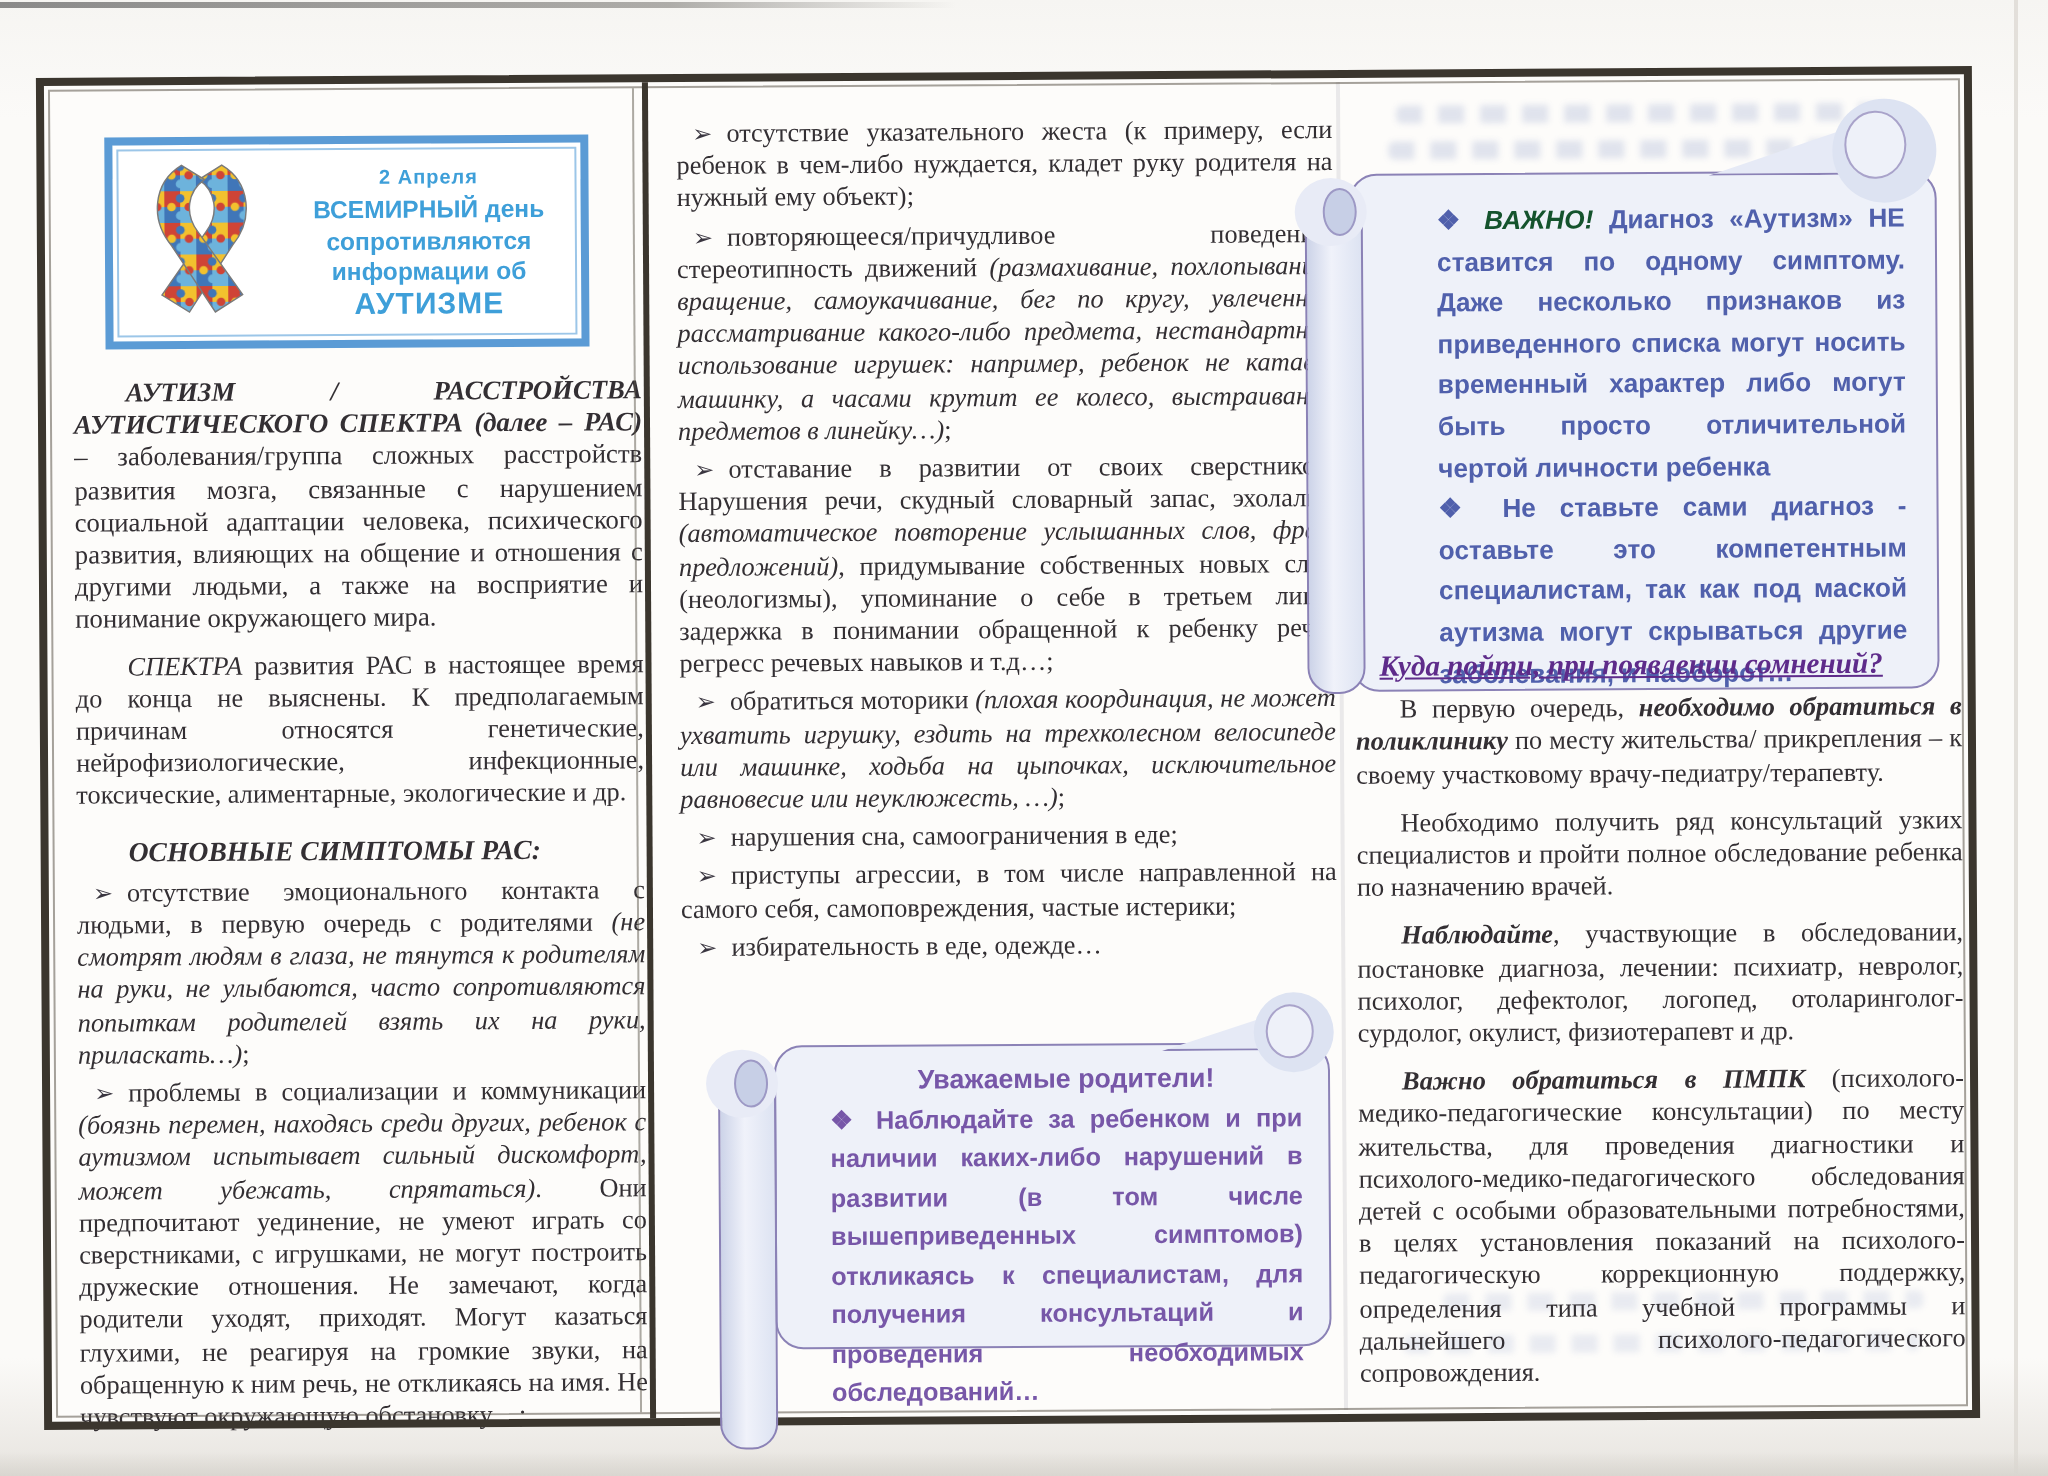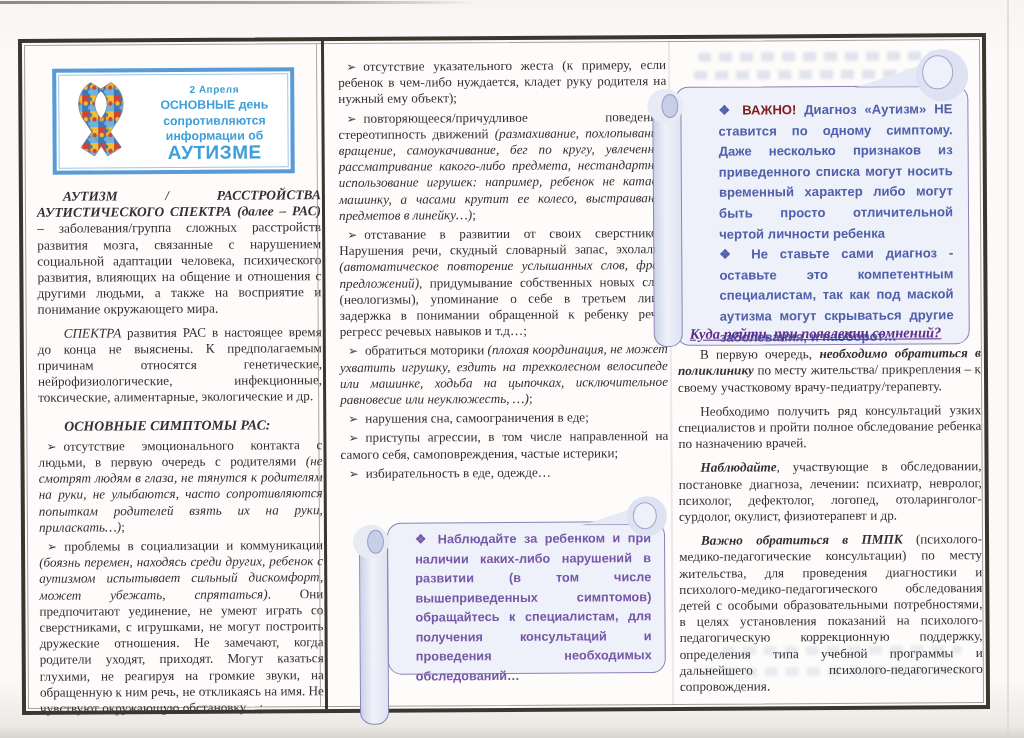--- a/index.html
+++ b/index.html
@@ -22,32 +22,32 @@
   .divider-thick{position:absolute;left:303px;top:4px;bottom:4px;width:3px;background:#3b362e;z-index:4;}
   .divider-thin{position:absolute;left:298px;top:7px;bottom:7px;width:1px;background:rgba(92,86,74,.5);z-index:4;}
   .fold-line{position:absolute;left:650px;top:6px;bottom:6px;width:2px;background:rgba(150,150,160,.18);}
   
   .serif{color:#332f33;font-size:13.2px;line-height:16.2px;text-align:justify;}
   .para{margin:0 0 7px 0;text-indent:26px;}
   .bullet{margin:0 0 3px 0;text-indent:8px;}
   .bmark{padding-right:7px;font-size:12px;color:#3a3640;}
   .sg-i{font-style:italic;}
   .sg-bi{font-weight:bold;font-style:italic;}
-  .sg-red{color:#7f1d1d;}
+  .sg-red{color:#14532d;font-style:italic;}
   .h-serif{font-weight:bold;font-style:italic;}
   
   .panel1{position:absolute;left:18px;top:24px;width:284px;z-index:3;}
   .badge{margin:6px 0 14px 16px;width:234px;height:98px;background:#fff;
     border:4px solid #5b9bd5;box-shadow:inset 0 0 0 2px #fff,inset 0 0 0 3px #9cc6e8;
     display:flex;align-items:center;}
   .badge-ribbon{width:72px;height:88px;margin-left:10px;flex:0 0 auto;}
   .badge-text{flex:1;text-align:center;color:#3e9fd9;font-family:"Liberation Sans",sans-serif;
     font-size:12.3px;line-height:15.5px;font-weight:bold;}
   .badge-date{font-size:10px;letter-spacing:.5px;margin-bottom:1px;}
-  .badge-last{font-size:19px;letter-spacing:.5px;}
+  .badge-last{font-size:15px;letter-spacing:.5px;}
   .p1-heading{margin:12px 0 4px 0;text-indent:26px;font-size:13.8px;}
   .p1-title{font-size:13.4px;}
   
   .panel2{position:absolute;left:320px;top:22px;width:328px;z-index:3;}
   
   .scroll-border{border:1.6px solid #8b82b6;}
   .scroll-body{position:absolute;background:#eef1f9;border-radius:14px;z-index:3;}
   .scroll-roll{position:absolute;width:27px;border-radius:13px;
     background:linear-gradient(90deg,#ccd3e8,#f0f2fa 45%,#dde3f2);z-index:5;}
   .roll-cap{position:absolute;width:36px;height:34px;border-radius:50%;
@@ -104,21 +104,21 @@
               <circle cx="5" cy="11" r="3" fill="#f2c12e"></circle>
               <circle cx="17" cy="11" r="3" fill="#cf4436"></circle>
               <circle cx="11" cy="17" r="3" fill="#6db3dc"></circle>
             </pattern>
           </defs>
           <path d="M62,4 C82,16 84,42 69,60 L39,106 L20,94 L51,50 C60,38 58,22 46,14 Z" fill="url(#puz)" stroke="#7a7a7a" stroke-width="1"></path>
           <path d="M34,4 C14,16 12,42 27,60 L57,106 L76,94 L45,50 C36,38 38,22 50,14 Z" fill="url(#puz)" stroke="#7a7a7a" stroke-width="1"></path>
         </svg>
         <div class="badge-text">
           <div class="badge-date">2 Апреля</div>
-          <div>ОСНОВНЫЕ день</div>
+          <div>ВСЕМИРНЫЙ день</div>
           <div>сопротивляются</div>
           <div>информации об</div>
           <div class="badge-last">АУТИЗМЕ</div>
         </div>
       </div>
 
       <p class="para p1-title"><span class="sg-bi">АУТИЗМ / РАССТРОЙСТВА АУТИСТИЧЕСКОГО СПЕКТРА (далее – РАС)</span><span> – заболевания/группа сложных расстройств развития мозга, связанные с нарушением социальной адаптации человека, психического развития, влияющих на общение и отношения с другими людьми, а также на восприятие и понимание окружающего мира.</span></p>
       <p class="para"><span class="sg-i">СПЕКТРА</span><span> развития РАС в настоящее время до конца не выяснены. К предполагаемым причинам относятся генетические, нейрофизиологические, инфекционные, токсические, алиментарные, экологические и др.</span></p>
       <p class="para h-serif p1-heading">ОСНОВНЫЕ СИМПТОМЫ РАС:</p>
 
@@ -132,21 +132,22 @@
       <p class="bullet"><span class="bmark">➢</span><span><span>отставание в развитии от своих сверстников. Нарушения речи, скудный словарный запас, эхолалии </span><span class="sg-i">(автоматическое повторение услышанных слов, фраз, предложений)</span><span>, придумывание собственных новых слов (неологизмы), упоминание о себе в третьем лице, задержка в понимании обращенной к ребенку речи, регресс речевых навыков и т.д…;</span></span></p>
       <p class="bullet"><span class="bmark">➢</span><span><span>обратиться моторики </span><span class="sg-i">(плохая координация, не может ухватить игрушку, ездить на трехколесном велосипеде или машинке, ходьба на цыпочках, исключительное равновесие или неуклюжесть, …)</span><span>;</span></span></p>
       <p class="bullet"><span class="bmark">➢</span><span><span>нарушения сна, самоограничения в еде;</span></span></p>
       <p class="bullet"><span class="bmark">➢</span><span><span>приступы агрессии, в том числе направленной на самого себя, самоповреждения, частые истерики;</span></span></p>
       <p class="bullet"><span class="bmark">➢</span><span><span>избирательность в еде, одежде…</span></span></p>
     </div>
 
     <div class="scroll-roll scroll-border" style="left:338px;top:494px;height:192px;"></div>
     <div class="scroll-body scroll-border" style="left:366px;top:486px;width:276px;height:150px;">
       <div class="scroll-text note-text">
-        <div><span>❖ Наблюдайте за ребенком и при наличии каких-либо нарушений в развитии (в том числе вышеприведенных симптомов) обращайтесь к специалистам, для получения консультаций и проведения необходимых обследований…</span></div>
+        <div class="note-title">Уважаемые родители!</div>
+        <div><span>❖ Наблюдайте за ребенком и при наличии каких-либо нарушений в развитии (в том числе вышеприведенных симптомов) откликаясь к специалистам, для получения консультаций и проведения необходимых обследований…</span></div>
       </div>
     </div>
     <div class="curl-flap" style="left:560px;top:470px;width:60px;height:18px;"></div>
     <div class="curl" style="left:606px;top:461px;width:40px;height:40px;"></div>
     <div class="roll-cap" style="left:332px;top:488px;"></div>
 
     <div class="scroll-roll scroll-border" style="left:634px;top:60px;height:250px;"></div>
     <div class="scroll-body scroll-border" style="left:656px;top:52px;width:292px;height:257px;">
       <div class="scroll-text imp-text">
         <p><span>❖ </span><span class="sg-red">ВАЖНО!</span><span> Диагноз «Аутизм» НЕ ставится по одному симптому. Даже несколько признаков из приведенного списка могут носить временный характер либо могут быть просто отличительной чертой личности ребенка</span></p>

